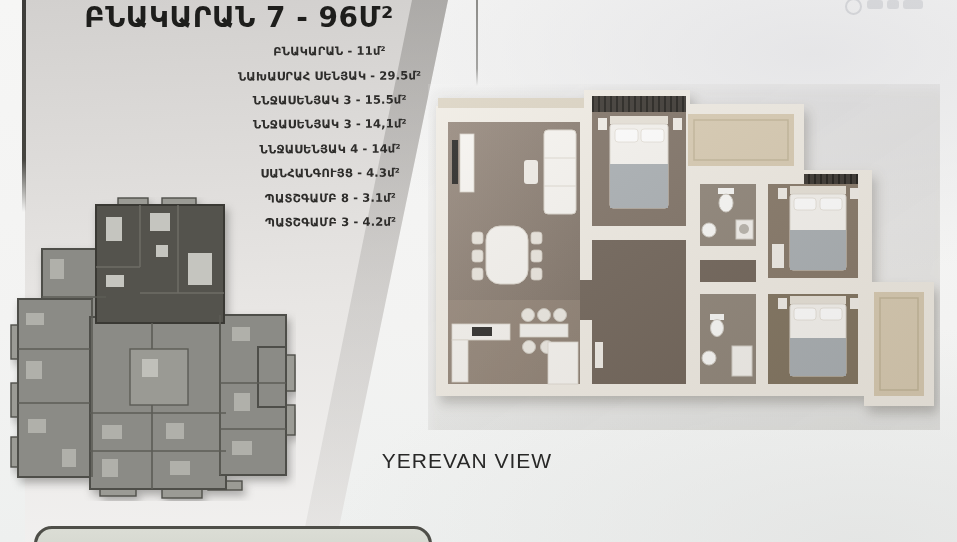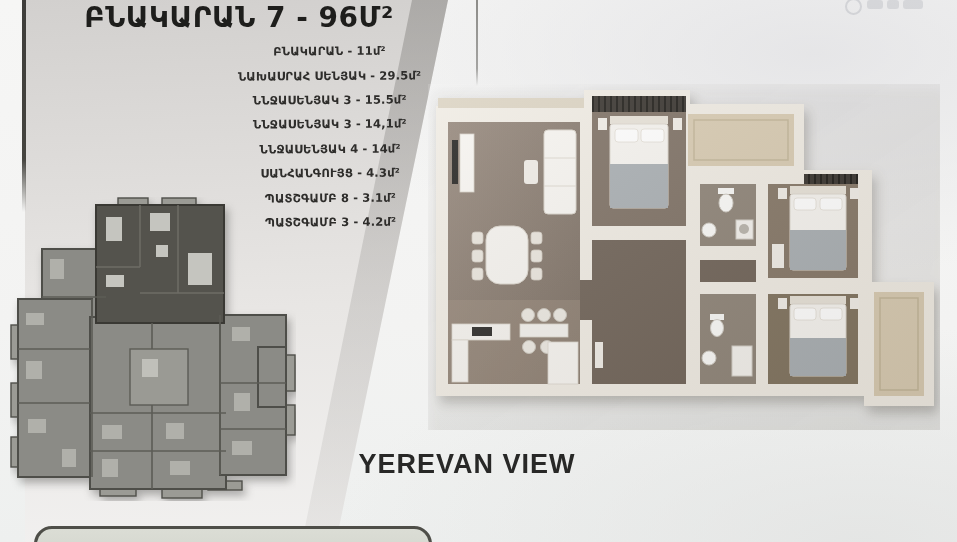--- a/index.html
+++ b/index.html
@@ -41,21 +41,21 @@
   .room-row{
     height:24.4px;display:flex;align-items:center;justify-content:center;
     font-size:11.5px;font-weight:700;color:#2e2d2b;letter-spacing:.2px;white-space:nowrap;
   }
   .room-row .sep{margin:0 4px;}
 
   
   .caption{
     left:322px;top:449px;width:290px;text-align:center;
     font-family:"Liberation Sans","DejaVu Sans",sans-serif;
-    font-size:27px;font-weight:700;letter-spacing:1px;color:#282827;
+    font-size:21px;font-weight:400;letter-spacing:1px;color:#282827;
   }
   .bottom-frame{
     left:34px;top:526px;width:392px;height:46px;
     border:3px solid #4e4e48;border-radius:18px;
     background:linear-gradient(180deg,#dbddd5 0%,#cfd2ca 100%);
   }
   .edge-line{
     left:476px;top:0;width:1.6px;height:86px;
     background:linear-gradient(180deg,rgba(72,71,66,.6) 0%,rgba(72,71,66,.45) 80%,rgba(72,71,66,0) 100%);
   }

